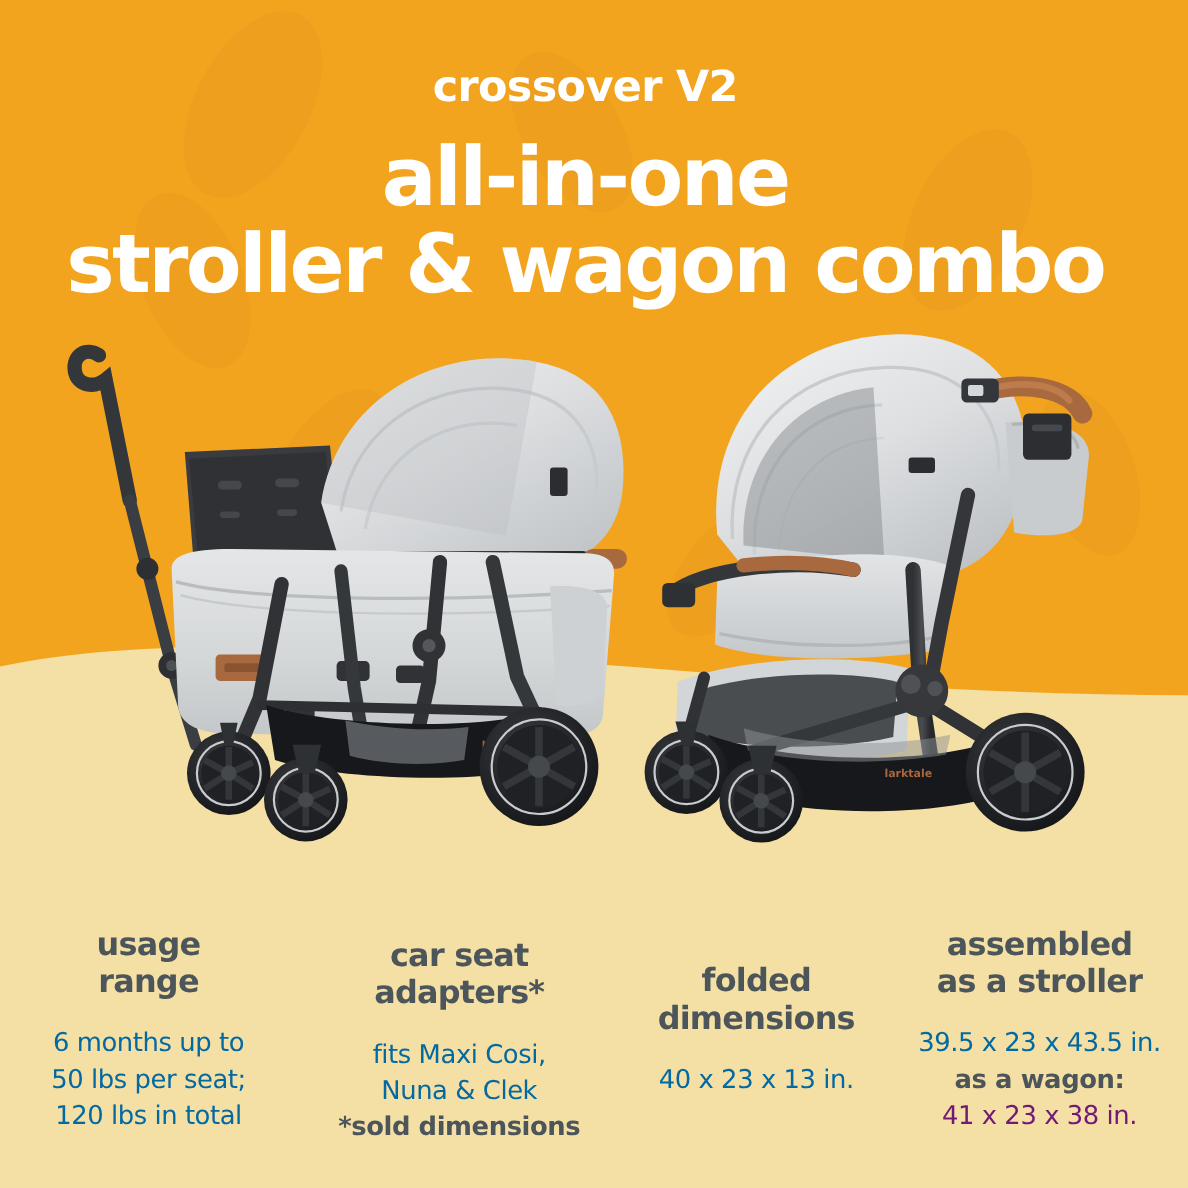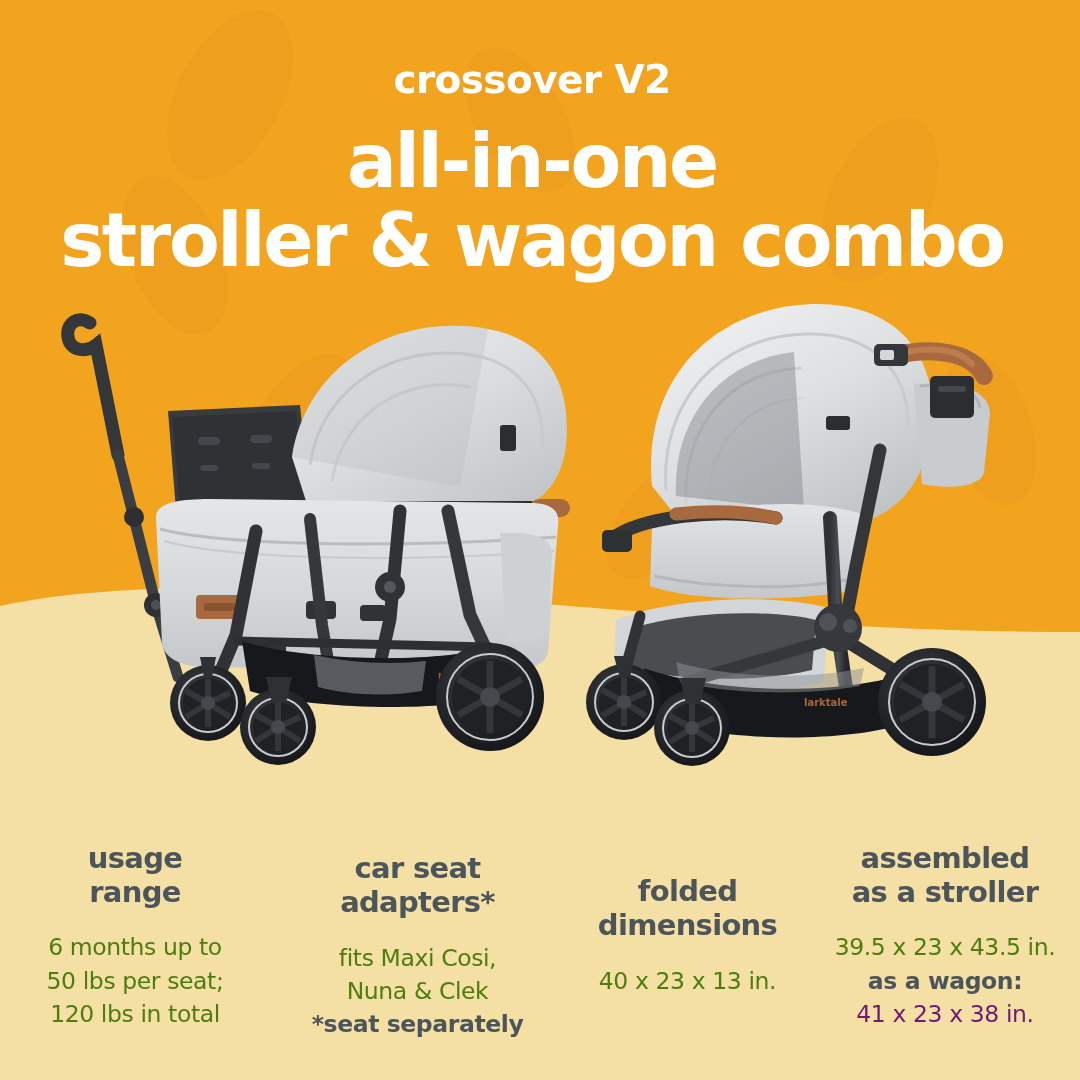--- a/index.html
+++ b/index.html
@@ -49,21 +49,21 @@
   .spec-col.c1 { flex:0 0 270px; }
   .spec-col.c2 { flex:0 0 295px;margin-top:21px; }
   .spec-col.c3 { flex:0 0 245px; }
   .spec-col.c4 { flex:0 0 270px; }
   .spec-title {
     color:#4C555A; font-weight:700; font-size:29px; line-height:1.18;
     letter-spacing:-0.7px; font-family:"DejaVu Sans", sans-serif;
     white-space:pre-line;
   }
   .spec-body {
-    margin-top:22px; color:#4d7c0f; font-size:23.5px; line-height:1.42;
+    margin-top:22px; color:#0369a1; font-size:23.5px; line-height:1.42;
     letter-spacing:-0.4px; white-space:pre-line;
     font-family:"DejaVu Sans", sans-serif;
   }
   .spec-body.bold, .spec-note { font-weight:700; }
   .spec-note { color:#4C555A; font-size:23.5px; line-height:1.42; letter-spacing:-0.4px;
                font-family:"DejaVu Sans", sans-serif; }
   .spec-sub  { color:#701a75; font-size:23.5px; line-height:1.42; letter-spacing:-0.4px;
                font-family:"DejaVu Sans", sans-serif; }
 </style>
 </head>
@@ -369,21 +369,21 @@
       <div class="spec-body">6 months up to
 50 lbs per seat;
 120 lbs in total</div>
     </div>
 
     <div class="spec-col c2">
       <div class="spec-title">car seat
 adapters*</div>
       <div class="spec-body">fits Maxi Cosi,
 Nuna &amp; Clek</div>
-      <div class="spec-note">*seat separately</div>
+      <div class="spec-note">*sold dimensions</div>
     </div>
 
     <div class="spec-col c3">
       <div class="spec-title">folded
 dimensions</div>
       <div class="spec-body">40 x 23 x 13 in.</div>
     </div>
 
     <div class="spec-col c4">
       <div class="spec-title">assembled

